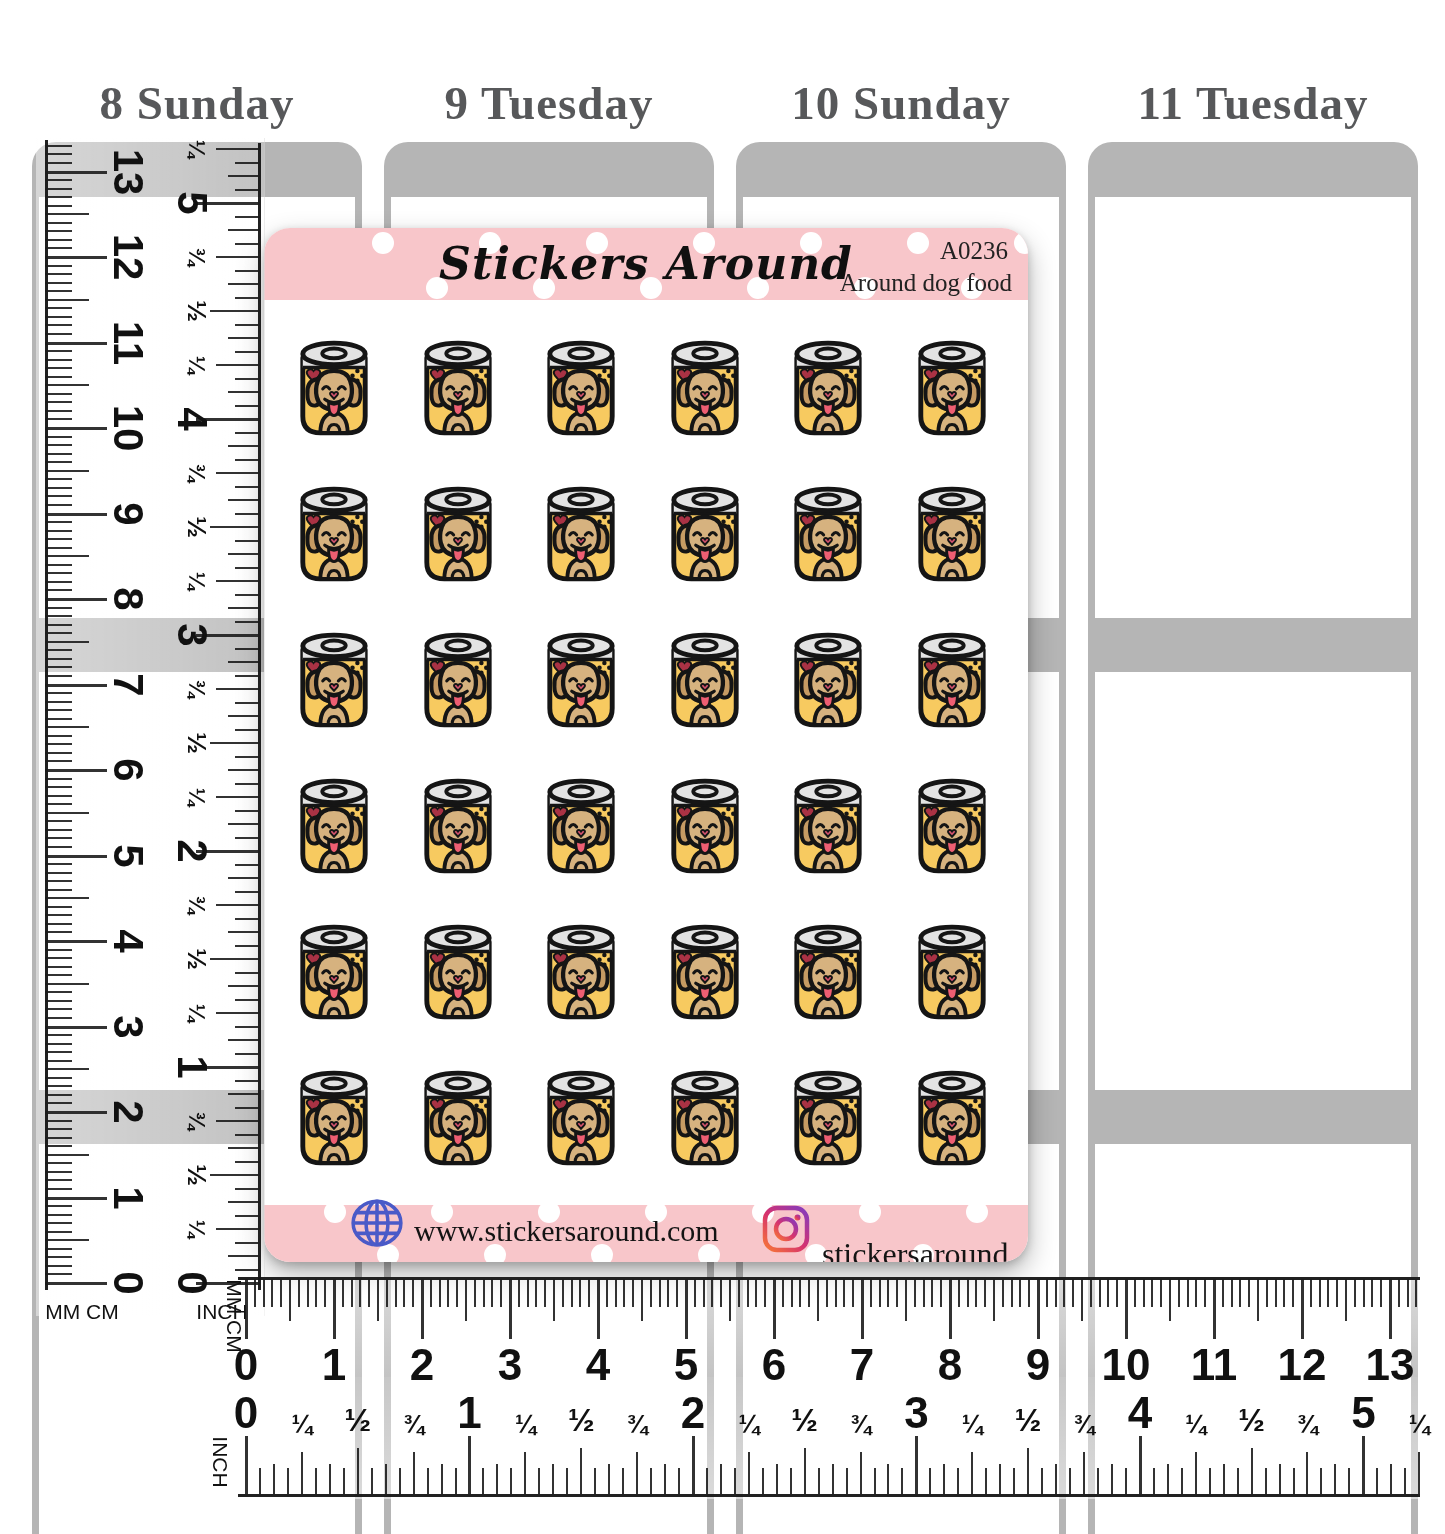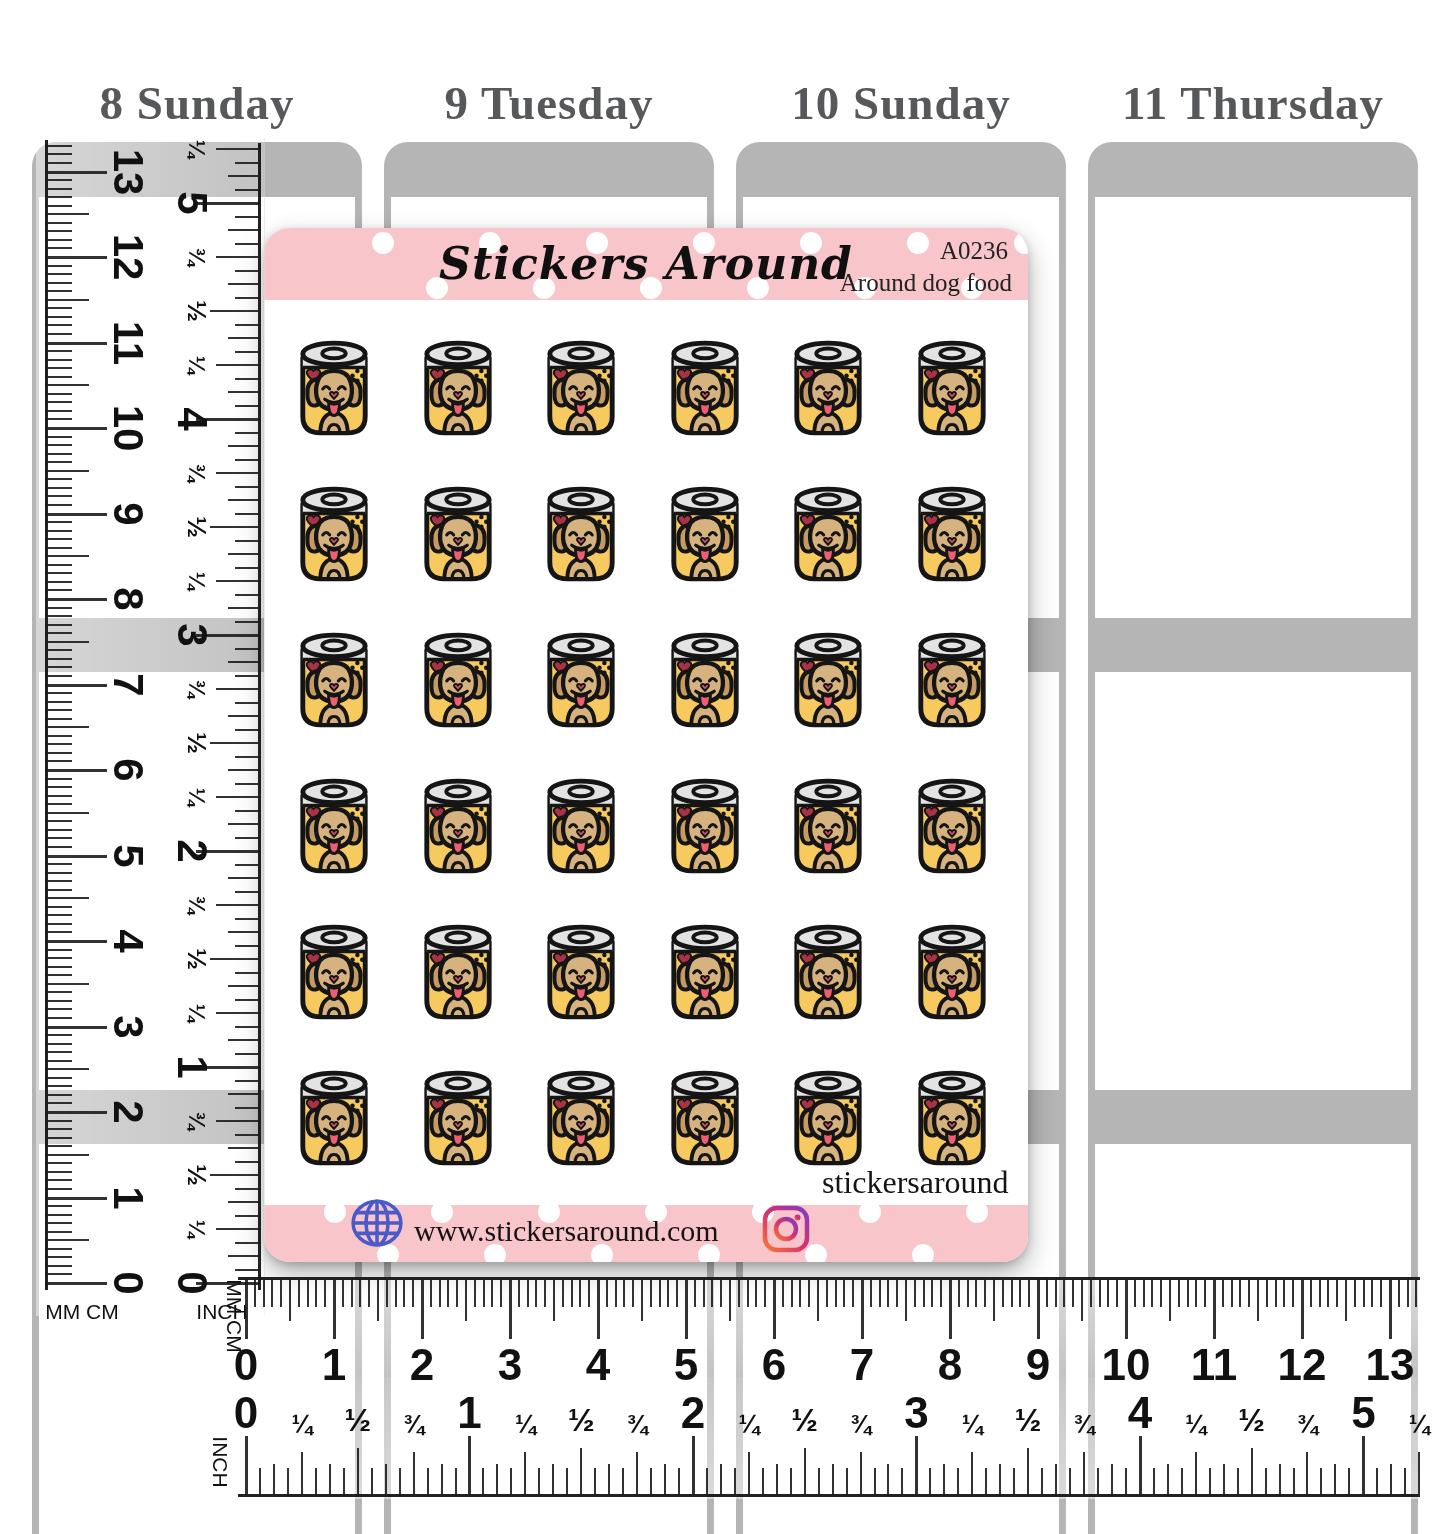--- a/index.html
+++ b/index.html
@@ -288,29 +288,29 @@
         </svg>
       </div>
     <div id="sheet-footer">
       <svg class="ficon" style="position:absolute;left:86px;top:968px;width:54px;height:54px">
           <use href="#globe-symbol"></use>
         </svg>
       <div class="ftxt" style="left:150px;top:986px;font-size:30px;">www.stickersaround.com</div>
       <svg class="ficon" style="position:absolute;left:498px;top:977px;width:48px;height:48px">
           <use href="#ig-symbol"></use>
         </svg>
-      <div class="ftxt" style="left:558px;top:936px;font-size:32px;">stickersaround</div>
+      <div class="ftxt" style="left:558px;top:1008px;font-size:32px;">stickersaround</div>
     </div>
   </div>
 
   <div id="titles">
       <div class="day-title" style="left: 197px;">8 Sunday</div>
       <div class="day-title" style="left: 549px;">9 Tuesday</div>
       <div class="day-title" style="left: 901px;">10 Sunday</div>
-      <div class="day-title" style="left: 1253px;">11 Thursday</div>
+      <div class="day-title" style="left: 1253px;">11 Tuesday</div>
     </div>
   <div id="rulers">
       <div class="ruler-body" style="left: 36px; top: 138px; width: 228px; height: 1178px; border-right: 1px solid rgba(0, 0, 0, 0.07);"></div>
       <div class="ruler-body" style="left: 238px; top: 1277px; width: 1186px; height: 100px; background: linear-gradient(rgba(255, 255, 255, 0.5), rgba(255, 255, 255, 0.2));"></div>
       <div class="ruler-body" style="left: 238px; top: 1377px; width: 1186px; height: 122px; background: linear-gradient(rgba(255, 255, 255, 0.25), rgba(255, 255, 255, 0.5));"></div>
       <div class="rline" style="left: 45px; top: 140px; width: 2.5px; height: 1150px;"></div>
       <div class="tick" style="left: 45px; top: 1282px; width: 62px; height: 3px;"></div>
       <div class="tick" style="left: 45px; top: 1273.45px; width: 27px; height: 2px;"></div>
       <div class="tick" style="left: 45px; top: 1264.9px; width: 27px; height: 2px;"></div>
       <div class="tick" style="left: 45px; top: 1256.35px; width: 27px; height: 2px;"></div>

